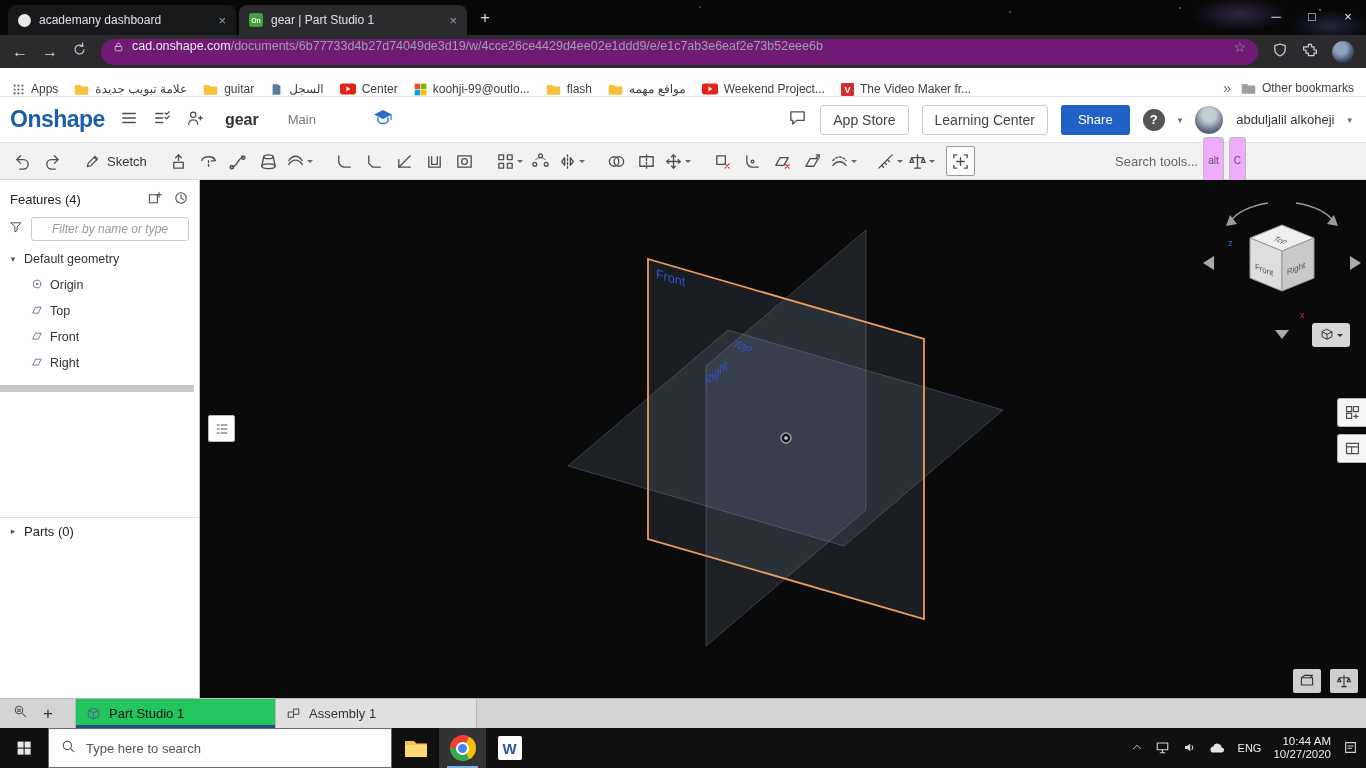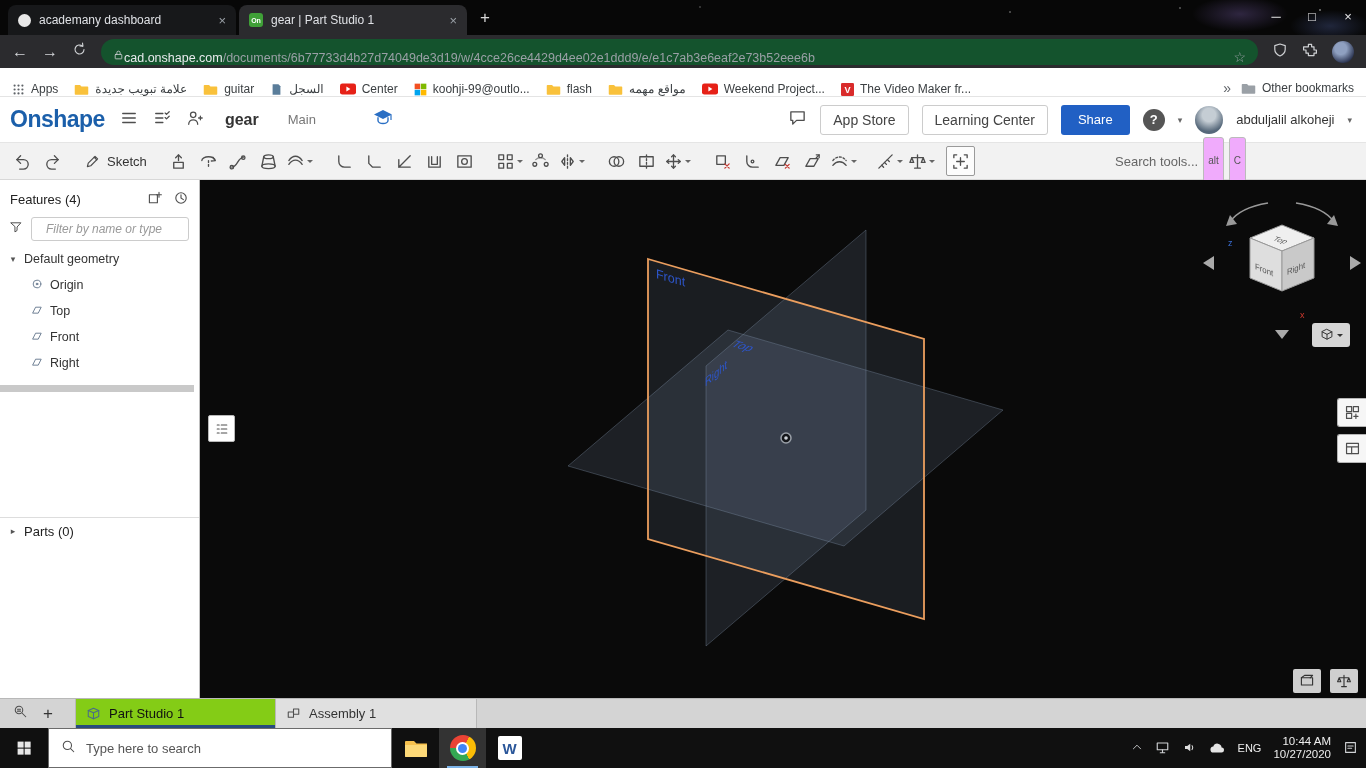--- a/index.html
+++ b/index.html
@@ -30,21 +30,21 @@
 .favicon-on{width:14px;height:14px;border-radius:3px;background:#3fa037;color:#fff;font-size:7px;font-weight:bold;display:flex;align-items:center;justify-content:center;flex:0 0 auto}
 .newtab-btn{color:#d8d8d8;font-size:17px;margin:0 0 7px 10px}
 .win-controls{position:absolute;right:0;top:0;height:32px;display:flex}
 .win-controls span{width:36px;display:flex;align-items:center;justify-content:center;color:#e8e8e8;font-size:13px}
 
 
 .navbar{height:33px;background:#2b2b2e;display:flex;align-items:center;padding:0 12px;gap:14px}
 .nav-glyph{color:#d5d7da;font-size:16px;line-height:1}
 svg.ic{fill:none;stroke:#4e4e4e;stroke-width:1.4;stroke-linecap:round;stroke-linejoin:round}
 svg.icw{fill:none;stroke:#cfd1d4;stroke-width:1.5;stroke-linecap:round;stroke-linejoin:round}
-.omnibox{flex:1;height:26px;background:#14532d;border-radius:13px;display:flex;align-items:flex-end;padding:0 12px;min-width:0}
+.omnibox{flex:1;height:26px;background:#701a75;border-radius:13px;display:flex;align-items:flex-start;padding:0 12px;gap:8px;min-width:0}
 .url{font-size:12.5px;white-space:nowrap;overflow:hidden;text-overflow:ellipsis}
 .url .dom{color:#e8eaed}
 .url .path{color:#9aa0a6}
 .omni-star{margin-left:auto;color:#9aa0a6;font-size:14px}
 .nav-avatar{width:22px;height:22px;border-radius:50%;background:radial-gradient(circle at 40% 35%,#8fa0c0 0 30%,#2a3350 75%);flex:0 0 auto}
 
 
 .bookmarks{height:29px;background:#fff;border-bottom:1px solid #e4e4e4;display:flex;align-items:flex-end;padding:0 12px;gap:16px;font-size:12px;color:#3c4043}
 .bm{display:flex;align-items:center;gap:6px;white-space:nowrap}
 .bm-right{margin-left:auto;display:flex;align-items:center;gap:10px}
@@ -74,21 +74,21 @@
 .tgap{width:13px}
 .search-tools{margin-left:auto;margin-right:112px;display:flex;align-items:center;gap:5px;color:#666;font-size:13px}
 .kbd{border:1px solid #bbb;border-radius:3px;background:#f0abfc;font-size:10px;color:#555;padding:17px 4px;line-height:1.2}
 
 
 .main{height:518px;display:flex;position:relative}
 .left-panel{width:200px;background:#fff;border-right:1px solid #bfbfbf;position:relative;z-index:2}
 .fp-header{height:26px;margin-top:6px;padding:0 10px;display:flex;align-items:center;font-size:13px;color:#222}
 .fp-hicons{margin-left:auto;display:flex;gap:10px}
 .fp-filter{height:34px;padding:0 10px 0 9px;display:flex;align-items:center;gap:8px}
-.fp-filter input{flex:1;height:24px;border:1px solid #ccc;border-radius:3px;padding:0 14px;font-size:12px;color:#333;outline:none;min-width:0}
+.fp-filter input{flex:1;height:24px;border:1px solid #ccc;border-radius:3px;padding:0 20px;font-size:12px;color:#333;outline:none;min-width:0}
 .fp-filter input::placeholder{font-style:italic;color:#999}
 .tree-row{height:26px;display:flex;align-items:center;gap:6px;padding-left:8px;font-size:12.5px;color:#333}
 .tree-row.child{padding-left:30px}
 .chev{font-size:9px;color:#555;width:10px;text-align:center}
 .hscroll{height:7px;background:#c9c9c9;width:194px;margin-top:9px}
 .parts-row{margin-top:125px;border-top:1px solid #ddd;height:27px;display:flex;align-items:center;gap:6px;padding-left:8px;font-size:13px;color:#222}
 .tree-flyout{position:absolute;left:208px;top:235px;width:27px;height:27px;background:#fff;border:1px solid #b9b9b9;border-radius:2px;display:flex;align-items:center;justify-content:center;z-index:3}
 .viewport{flex:1;background:#0a0a0a;position:relative;overflow:hidden}
 .scene-svg{position:absolute;left:0;top:0}
 .viewcube-svg{position:absolute;left:1000px;top:10px}
@@ -97,21 +97,21 @@
 .flyout-btns{position:absolute;right:0;top:218px;display:flex;flex-direction:column;gap:7px}
 .fly{width:29px;height:29px;background:#f6f6f6;border:1px solid #b5b5b5;border-right:none;border-radius:3px 0 0 3px;display:flex;align-items:center;justify-content:center}
 .vp-bottom-btns{position:absolute;right:8px;bottom:5px;display:flex;gap:9px}
 .vb{width:28px;height:24px;background:#cfcfcf;border-radius:2px;display:flex;align-items:center;justify-content:center}
 
 
 .bottom-bar{height:30px;background:#d4d4d4;border-top:1px solid #b8b8b8;display:flex;align-items:stretch}
 .bb-controls{display:flex;align-items:center;gap:15px;padding:0 13px;width:75px}
 .bb-plus{font-size:17px;color:#333}
 .bTab{width:201px;display:flex;align-items:center;gap:8px;padding:0 10px;font-size:13px;border-right:1px solid #b8b8b8;color:#333;background:#e0e0e0}
-.bTab.active{background:#84cc16;color:#111;box-shadow:inset 0 -3px 0 #274b7e;border-left:1px solid #b8b8b8}
+.bTab.active{background:#22c55e;color:#111;box-shadow:inset 0 -3px 0 #274b7e;border-left:1px solid #b8b8b8}
 
 
 .taskbar{height:40px;background:#101010;display:flex;align-items:stretch;color:#eee}
 .tb-start{width:48px;display:flex;align-items:center;justify-content:center}
 .tb-search{width:344px;background:#fff;border:1px solid #6b6b6b;display:flex;align-items:center;gap:10px;padding:0 12px}
 .tb-search input{border:none;outline:none;font-size:13px;color:#444;flex:1;min-width:0;background:transparent}
 .tb-search input::placeholder{color:#555}
 .tapp{width:47px;display:flex;align-items:center;justify-content:center;position:relative}
 .tapp.active{background:#333}
 .tapp.active::after{content:"";position:absolute;left:8px;right:8px;bottom:0;height:2px;background:#7cb3e8}

